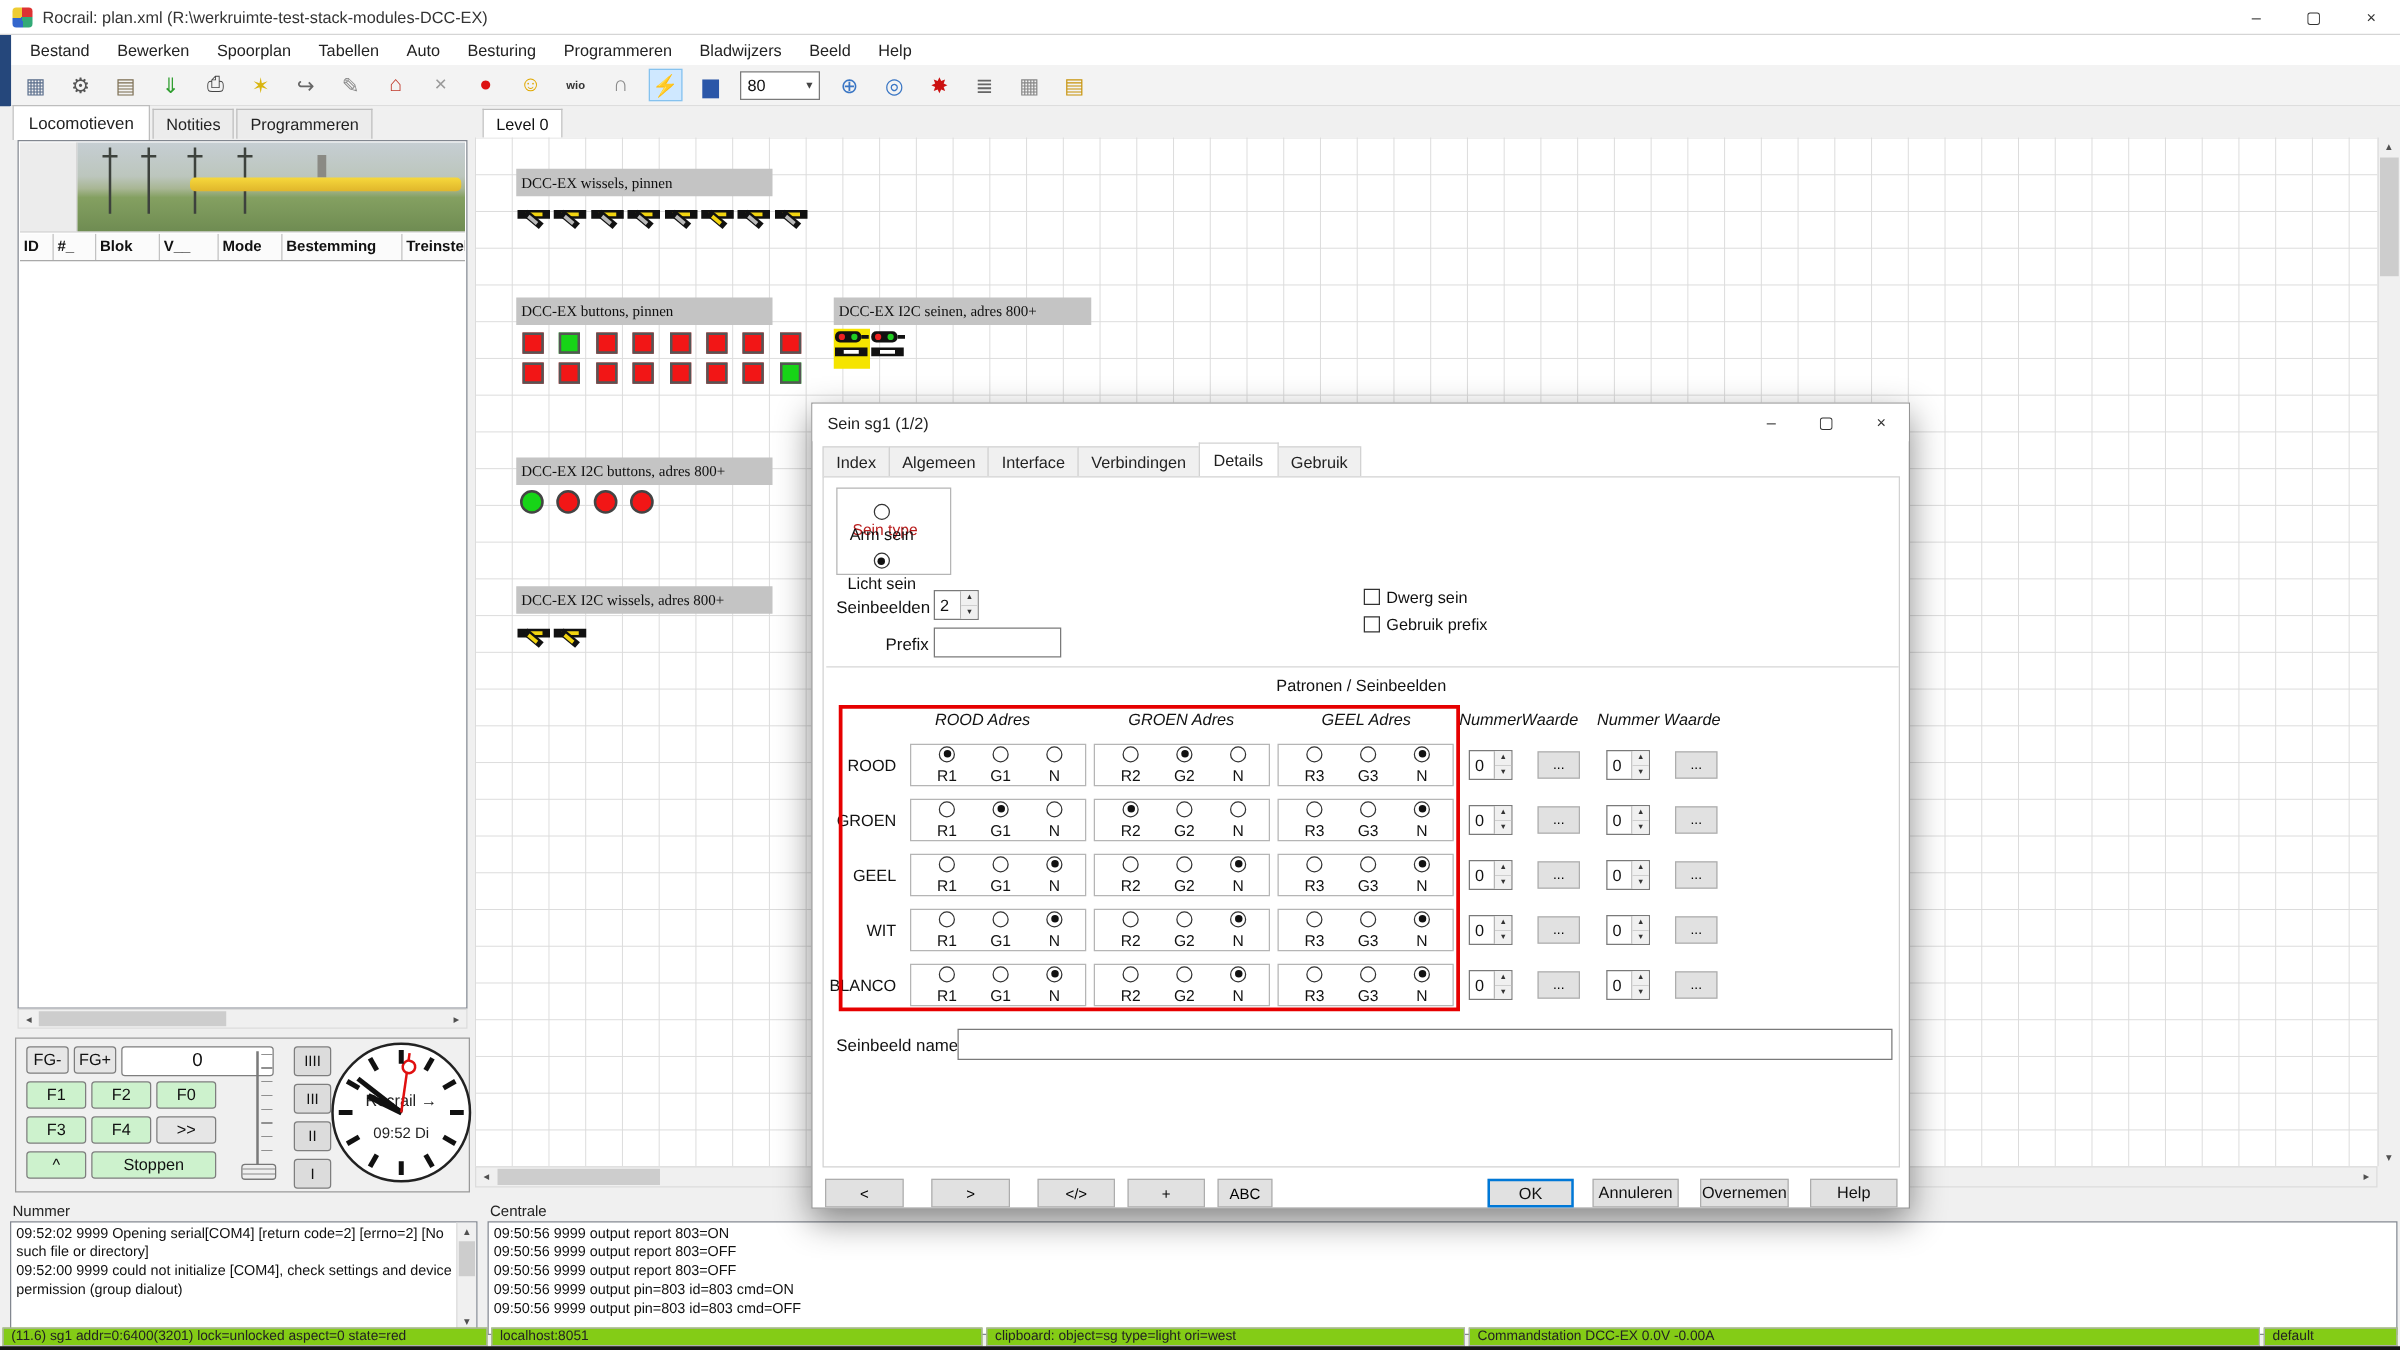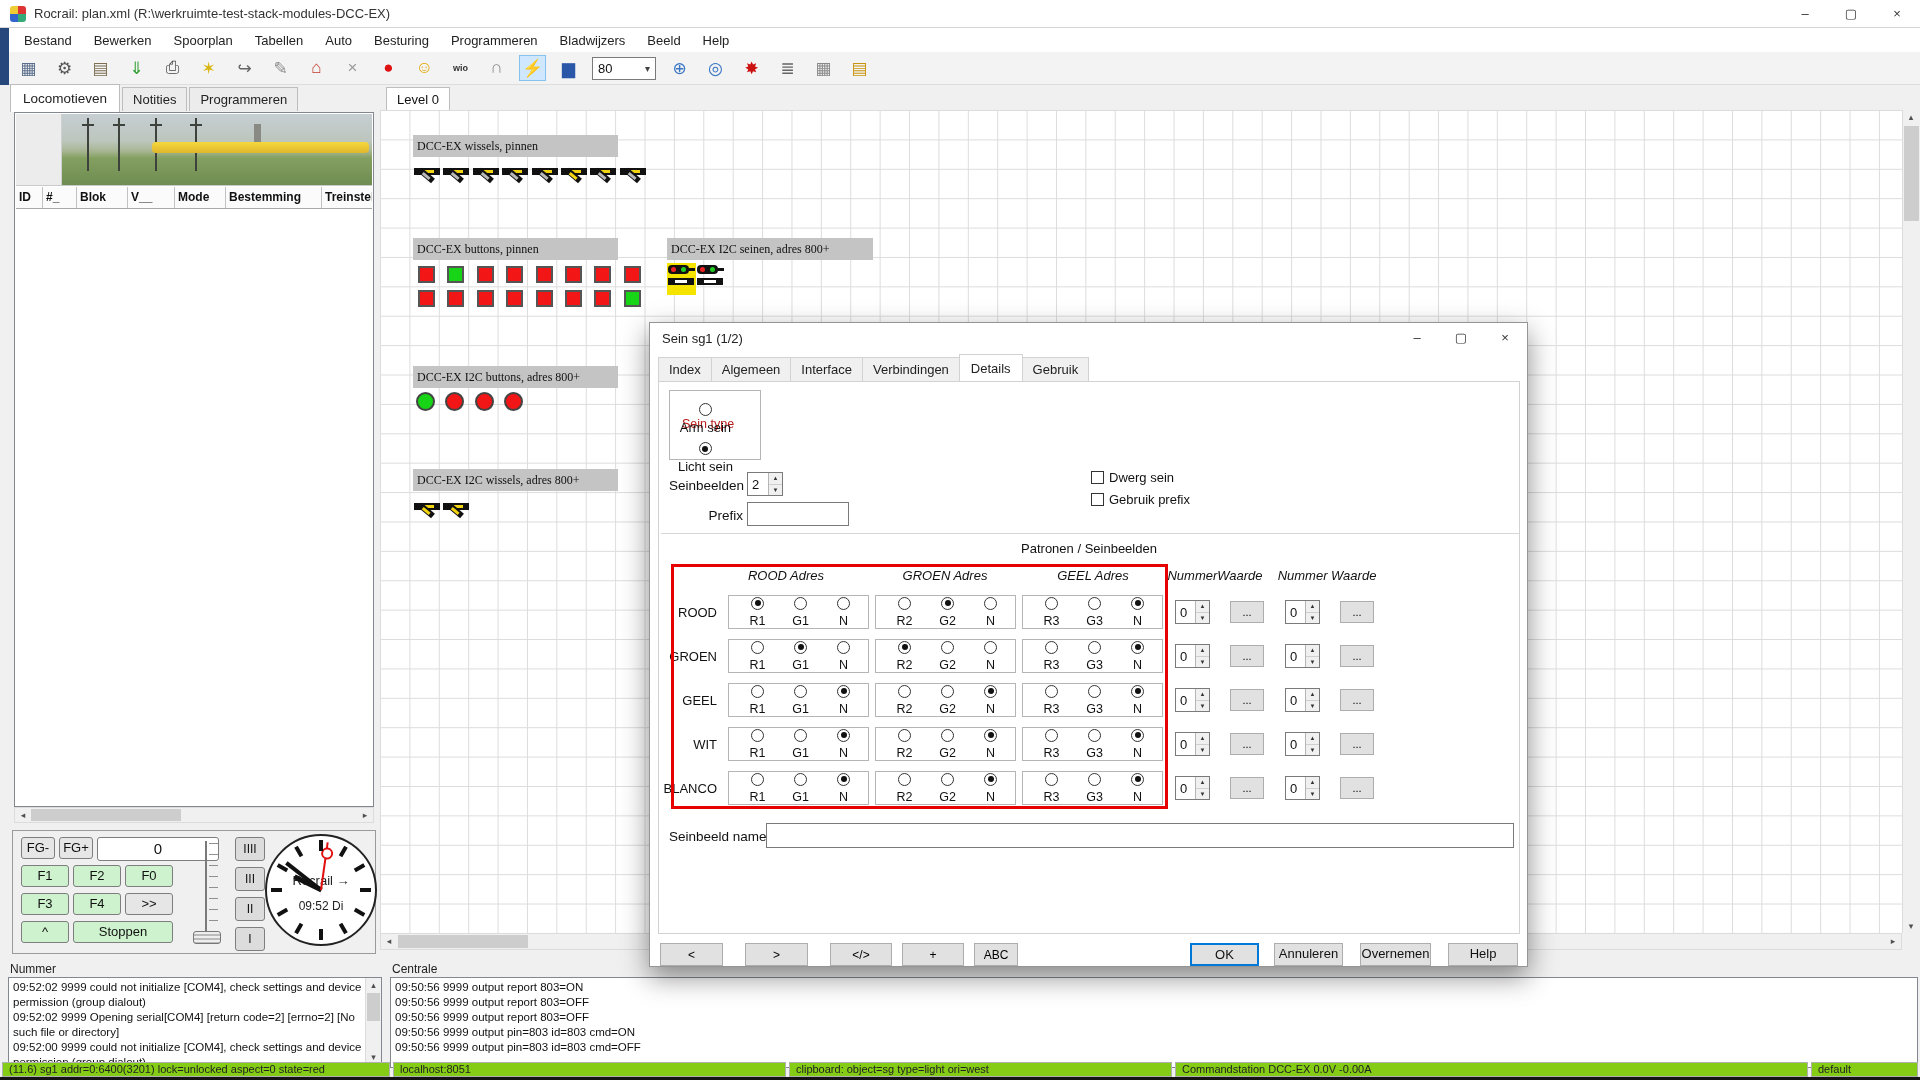--- a/index.html
+++ b/index.html
@@ -322,21 +322,20 @@
   </div>
   <div class="hscroll-canvas">
     <div class="sarrow" style="left:0">◂</div>
     <div class="hthumb2"></div>
     <div class="sarrow" style="right:0">▸</div>
   </div>
 
   <div class="paneltitle" style="left:10px;top:962px">Nummer</div>
   <div class="logbox" style="left:8px;top:977px;width:374px;height:88px">
     <div class="logtext">
-        <div class="logline">09:52:02 9999 could not initialize [COM4], check settings and device permission (group dialout)</div>
         <div class="logline">09:52:02 9999 Opening serial[COM4]  [return code=2] [errno=2] [No such file or directory]</div>
         <div class="logline">09:52:00 9999 could not initialize [COM4], check settings and device permission (group dialout)</div>
       </div>
     <div class="logvscroll">
       <div class="lvarrow" style="top:0">▴</div>
       <div class="lvthumb"></div>
       <div class="lvarrow" style="bottom:0">▾</div>
     </div>
   </div>
   <div class="paneltitle" style="left:392px;top:962px">Centrale</div>

